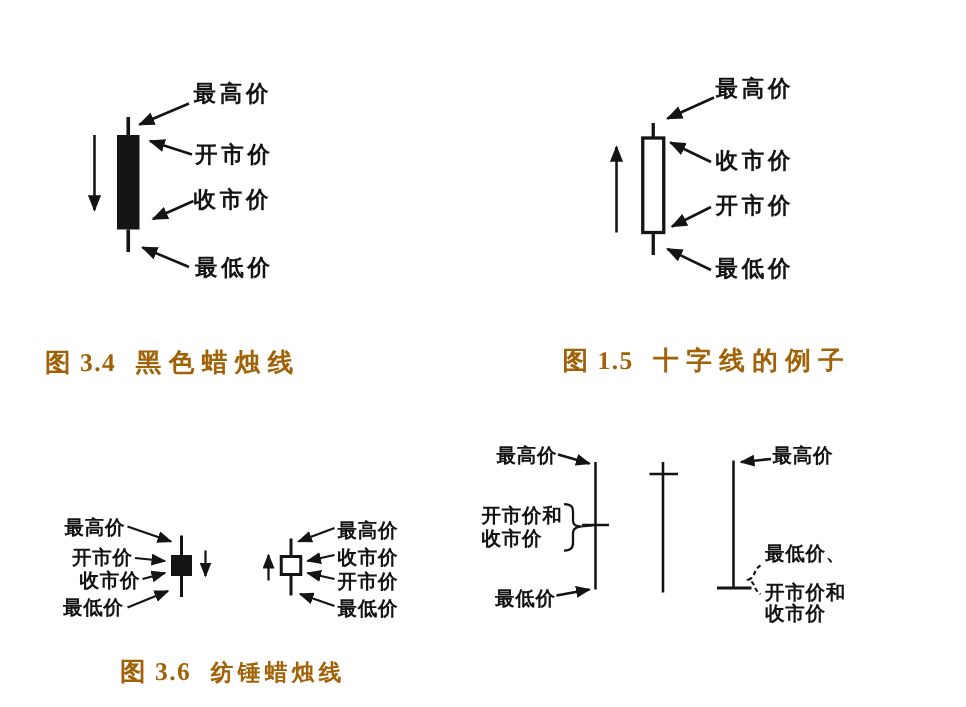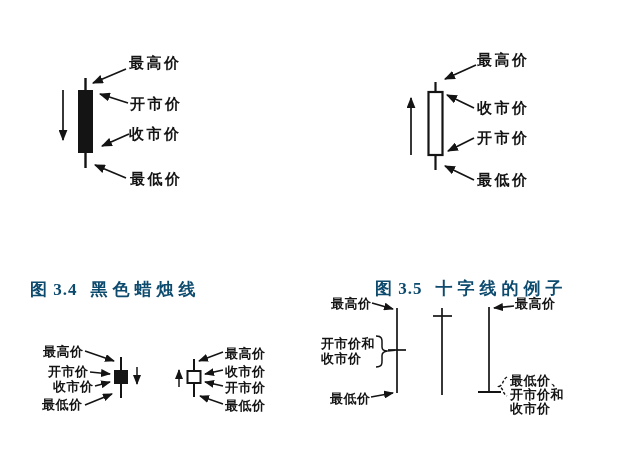--- a/index.html
+++ b/index.html
@@ -4,21 +4,21 @@
 <style>
   * { margin:0; padding:0; box-sizing:border-box; }
   html,body { background:#ffffff; }
   body { font-family:"Liberation Serif", serif; }
   .page { position:relative; width:568px; height:471px; background:#ffffff; overflow:hidden; }
   .panel { position:absolute; }
   .panel svg { position:absolute; left:0; top:0; }
   .lbl { position:absolute; font-weight:700; color:#141414; white-space:nowrap; line-height:1.05; }
   .lbl-lg { font-size:15px; letter-spacing:2.5px; }
   .lbl-sm { font-size:13px; letter-spacing:0.5px; }
-  .caption { position:absolute; white-space:nowrap; color:#0c4a6e; font-weight:700;margin-top:48px; }
+  .caption { position:absolute; white-space:nowrap; color:#a16207; font-weight:700; }
   .cap-no { font-size:17px; letter-spacing:1px; }
   .cap-title-lg { font-size:17px; letter-spacing:5px; margin-left:13px; }
   .cap-title-sm { font-size:15px; letter-spacing:3px; margin-left:13px; }
 </style>
 </head>
 <body>
 
 <div class="page">
 
   <div class="panel" style="left:30px; top:40px; width:220px; height:165px;">
@@ -65,21 +65,21 @@
         <line x1="84" y1="140" x2="55" y2="126" marker-end="url(#ah2)"></line>
       </g>
       <rect x="38.5" y="52" width="14" height="63" fill="#ffffff" stroke="#141414" stroke-width="2.2"></rect>
     </svg>
     <div class="lbl lbl-lg" style="left:87px; top:13px;">最高价</div>
     <div class="lbl lbl-lg" style="left:87px; top:61px;">收市价</div>
     <div class="lbl lbl-lg" style="left:87px; top:91px;">开市价</div>
     <div class="lbl lbl-lg" style="left:87px; top:133px;">最低价</div>
   </div>
   <div class="caption" style="left:375px; top:229px;">
-    <span class="cap-no">图 3.5</span><span class="cap-title-lg">十字线的例子</span>
+    <span class="cap-no">图 1.5</span><span class="cap-title-lg">十字线的例子</span>
   </div>
 
   <div class="panel" style="left:30px; top:340px; width:260px; height:85px;">
     <svg width="260" height="85" viewBox="0 0 260 85">
       <defs>
         <marker id="ah3" viewBox="0 0 10 8" refX="9" refY="4" markerWidth="10" markerHeight="8" markerUnits="userSpaceOnUse" orient="auto">
           <path d="M0,0 L10,4 L0,8 Z" fill="#141414"></path>
         </marker>
       </defs>
       <g stroke="#141414" stroke-width="1.5" fill="none">
@@ -105,20 +105,23 @@
     </svg>
     <div class="lbl lbl-sm" style="left:13px; top:5px;">最高价</div>
     <div class="lbl lbl-sm" style="left:18px; top:25px;">开市价</div>
     <div class="lbl lbl-sm" style="left:23px; top:40px;">收市价</div>
     <div class="lbl lbl-sm" style="left:12px; top:58px;">最低价</div>
     <div class="lbl lbl-sm" style="left:195px; top:7px;">最高价</div>
     <div class="lbl lbl-sm" style="left:195px; top:25px;">收市价</div>
     <div class="lbl lbl-sm" style="left:195px; top:41px;">开市价</div>
     <div class="lbl lbl-sm" style="left:195px; top:59px;">最低价</div>
   </div>
+  <div class="caption" style="left:80px; top:436px;">
+    <span class="cap-no">图 3.6</span><span class="cap-title-sm">纺锤蜡烛线</span>
+  </div>
 
   <div class="panel" style="left:310px; top:290px; width:310px; height:135px;">
     <svg width="310" height="135" viewBox="0 0 310 135">
       <defs>
         <marker id="ah4" viewBox="0 0 10 8" refX="9" refY="4" markerWidth="10" markerHeight="8" markerUnits="userSpaceOnUse" orient="auto">
           <path d="M0,0 L10,4 L0,8 Z" fill="#141414"></path>
         </marker>
       </defs>
       <g stroke="#141414" stroke-width="1.7" fill="none">
 
@@ -136,18 +139,18 @@
         <line x1="168" y1="102" x2="191" y2="102" stroke-width="2"></line>
         <line x1="204" y1="16" x2="184" y2="18" marker-end="url(#ah4)"></line>
         <path stroke-width="1.4" stroke-dasharray="3,2" d="M197,87 C192,90 194,94.5 189,96.5 C194,98.5 192,103 197,106"></path>
       </g>
     </svg>
     <div class="lbl lbl-sm" style="left:21px; top:7px;">最高价</div>
     <div class="lbl lbl-sm" style="left:11px; top:47px;">开市价和</div>
     <div class="lbl lbl-sm" style="left:11px; top:62px;">收市价</div>
     <div class="lbl lbl-sm" style="left:20px; top:102px;">最低价</div>
     <div class="lbl lbl-sm" style="left:205px; top:7px;">最高价</div>
-    <div class="lbl lbl-sm" style="left:200px; top:84px;">最低价、</div>
+    <div class="lbl lbl-sm" style="left:200px; top:72px;">最低价、</div>
     <div class="lbl lbl-sm" style="left:200px; top:98px;">开市价和</div>
     <div class="lbl lbl-sm" style="left:200px; top:112px;">收市价</div>
   </div>
 
 </div>
 
 </body></html>

